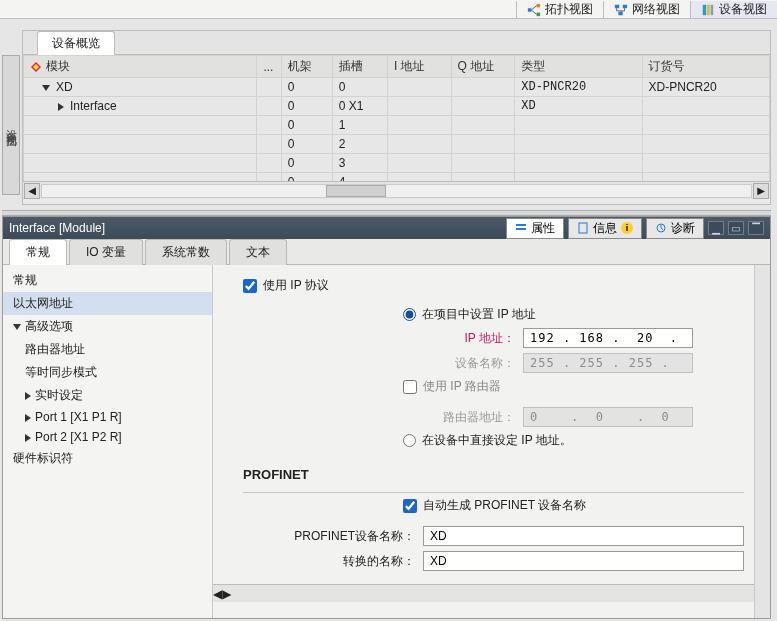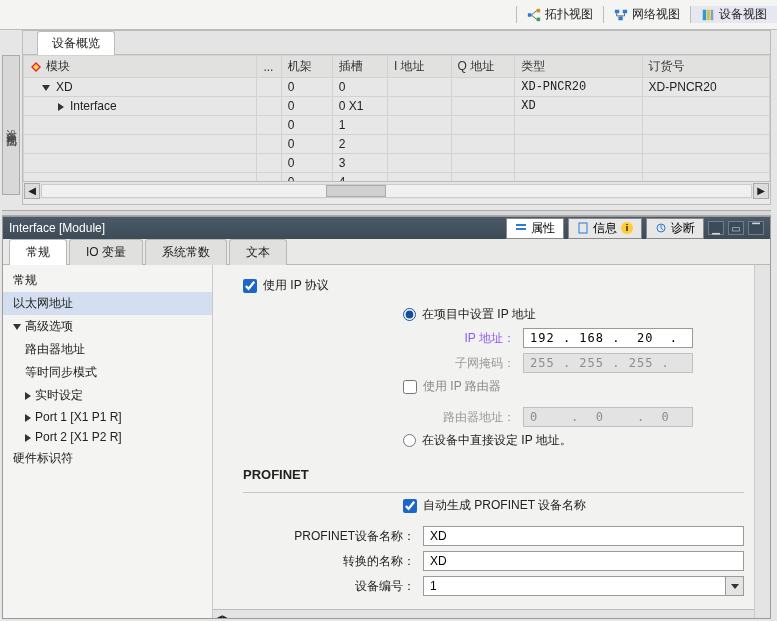--- a/index.html
+++ b/index.html
@@ -1,19 +1,19 @@
 <!DOCTYPE html>
 <html><head>
 <meta charset="utf-8">
 <style>
   * { box-sizing: border-box; margin: 0; padding: 0; font-family: "Microsoft YaHei", "Segoe UI", Arial, sans-serif; font-size: 12px; }
   body { background: #e5e6e5; width: 777px; height: 621px; overflow: hidden; color: #222; }
 
   
-  .top-bar { height: 30px; background: #f4f4f3; border-bottom: 1px solid #bdbdbd; display: flex; justify-content: flex-end; align-items: center; }
+  .top-bar { height: 19px; background: #f4f4f3; border-bottom: 1px solid #bdbdbd; display: flex; justify-content: flex-end; align-items: flex-end; }
   .top-bar .vbtn { display: flex; align-items: center; gap: 4px; padding: 0 10px; border-left: 1px solid #bdbdbd; cursor: pointer; }
   .top-bar .vbtn.active { background: #e7e7f2; }
   .mini-icon { width: 14px; height: 14px; display: inline-block; }
 
   
   .vertical-strip { position: absolute; left: 2px; top: 55px; width: 18px; height: 140px; background: #d8d8d8; border: 1px solid #aaa; writing-mode: vertical-rl; text-orientation: upright; font-size: 11px; display: flex; align-items: center; justify-content: center; color: #444; letter-spacing: 2px; }
   .ov-wrap { position: absolute; left: 22px; top: 30px; right: 6px; height: 175px; background: #eaeaea; border: 1px solid #bcbcbc; }
   .ov-tabs { height: 24px; display: flex; align-items: flex-end; padding-left: 14px; background: #e4e4e4; border-bottom: 1px solid #bcbcbc; }
   .ov-tab { background: #fff; border: 1px solid #bcbcbc; border-bottom: none; padding: 3px 14px; border-radius: 3px 3px 0 0; position: relative; top: 1px; }
   .ov-table-wrap { height: 126px; overflow: hidden; background: #22c55e; }
@@ -67,21 +67,21 @@
 
   
   .right-form { flex:1; background:#f2f2f1; overflow:auto; position:relative; }
   .form-inner { padding:8px 10px 8px 30px; }
   .chk-row { margin:4px 0 12px 0; display:flex; align-items:center; gap:6px;}
   input[type=checkbox]{ width:14px; height:14px; accent-color:#1d66c9;}
   .ip-block { margin-left:160px; width:400px;}
   .radio-row { margin:4px 0; display:flex; align-items:center; gap:6px;}
   input[type=radio]{ width:13px; height:13px; accent-color:#134e9c;}
   .field-row { display:flex; align-items:center; margin:5px 0; }
-  .field-row label { width:120px; text-align:right; padding-right:8px; color:#8b5cf6;}
+  .field-row label { width:120px; text-align:right; padding-right:8px; color:#be185d;}
   .field-row.disabled label { color:#9a9a9a; }
   .ip-input { width:170px; height:20px; border:1px solid #9a9a9a; background:#fff; padding:0 6px; font-family:monospace; letter-spacing:1px; text-align:center;}
   .ip-input.disabled { background:#e3e3e3; color:#8d8d8d; border-color:#c0c0c0;}
   .section-head { font-weight:bold; margin:18px 0 10px 0; font-size:13px;}
   .divider { border:none; border-top:1px solid #c7c7c7; margin:6px 0 0 0;}
   .pf-row { display:flex; align-items:center; margin:5px 0; }
   .pf-row label { width:180px; text-align:right; padding-right:8px;}
   .txt-input { flex:1; max-width:340px; height:20px; border:1px solid #9a9a9a; background:#fff; padding:0 6px;}
   .select-wrap { flex:1; max-width:340px; display:flex; }
   .select-wrap .txt-input { flex:1; }
@@ -289,21 +289,21 @@
         <div class="ip-block">
           <div class="radio-row">
             <input type="radio" name="ipmode" checked="" style="">
             <span>在项目中设置 IP 地址</span>
           </div>
           <div class="field-row">
             <label>IP 地址：</label>
             <input class="ip-input" value="192 . 168 .  20  .  1" style="">
           </div>
           <div class="field-row disabled">
-            <label>子网掩码：</label>
+            <label>设备名称：</label>
             <input class="ip-input disabled" readonly="" value="255 . 255 . 255 .  0" style="">
           </div>
           <div class="chk-row" style="margin-left:0; margin-top:2px;">
             <input type="checkbox" style="">
             <span style="color:#888;">使用 IP 路由器</span>
           </div>
           <div class="field-row disabled">
             <label>路由器地址：</label>
             <input class="ip-input disabled" readonly="" value="0    .  0    .  0    .  0" style="">
           </div>
@@ -320,27 +320,20 @@
           <input type="checkbox" checked="" style="">
           <span>自动生成 PROFINET 设备名称</span>
         </div>
         <div class="pf-row">
           <label>PROFINET设备名称：</label>
           <input class="txt-input" value="XD" style="">
         </div>
         <div class="pf-row">
           <label>转换的名称：</label>
           <input class="txt-input" value="XD" style="">
-        </div>
-        <div class="pf-row">
-          <label>设备编号：</label>
-          <div class="select-wrap">
-            <input class="txt-input" value="1" style="">
-            <div class="dd"></div>
-          </div>
         </div>
       </div>
 
       <div class="bottom-hscroll">
         <div class="arrow">◀</div>
         <div class="track">
             <div class="thumb" style="left:45%;"></div>
           </div>
         <div class="arrow">▶</div>
       </div>

